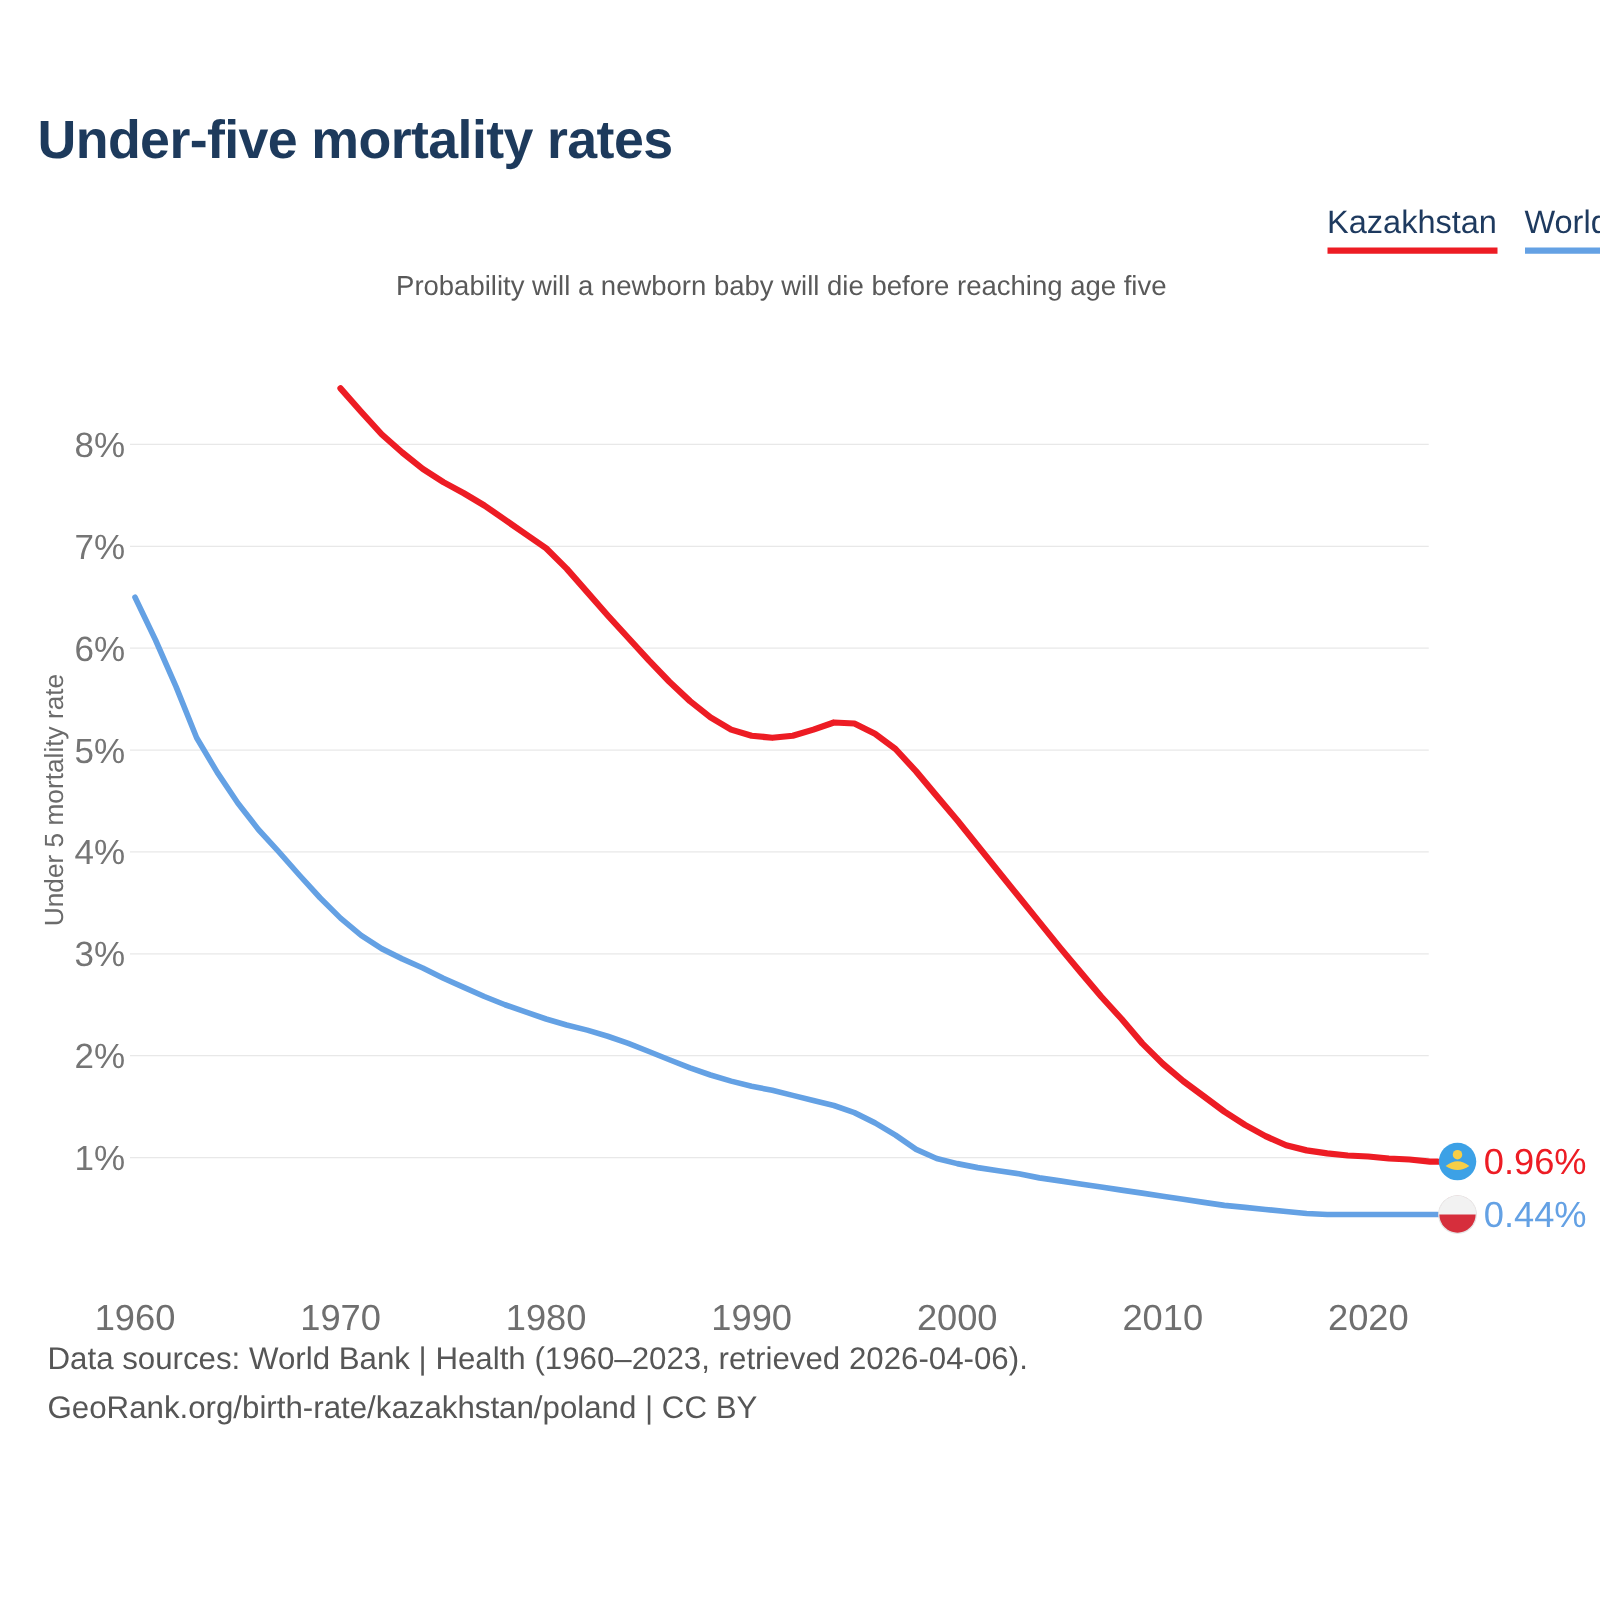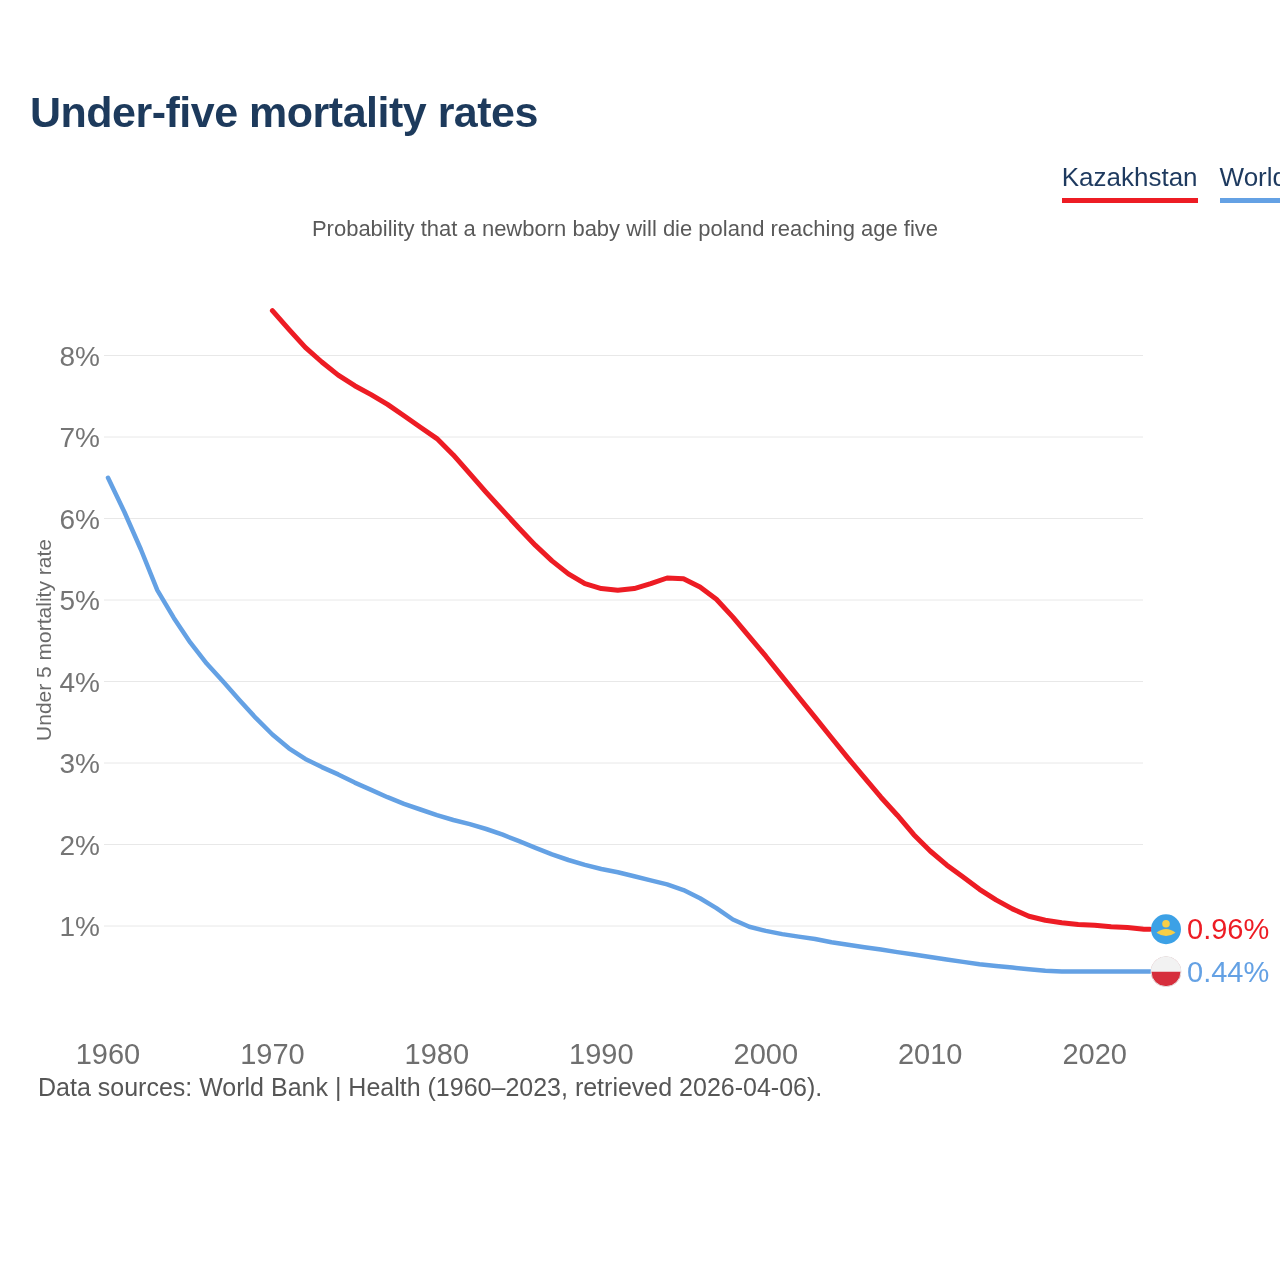--- a/index.html
+++ b/index.html
@@ -29,21 +29,21 @@
 
 <div class="page">
 
   <div class="title">Under-five mortality rates</div>
 
   <div class="legend">
     <div class="legend-item" style="border-bottom-color: rgb(237, 28, 36);">Kazakhstan</div>
     <div class="legend-item" style="border-bottom-color: rgb(100, 161, 228);">World</div>
   </div>
 
-  <div class="subtitle">Probability that a newborn baby will die poland reaching age five</div>
+  <div class="subtitle">Probability will a newborn baby will die before reaching age five</div>
 
   <svg class="chart" id="chart-svg" width="1280" height="1280" viewBox="0 0 1280 1280">
       <line x1="104" y1="355.5" x2="1143" y2="355.5" class="gridline"></line>
       <text x="100" y="365.5" class="ytick" text-anchor="end">8%</text>
       <line x1="104" y1="437" x2="1143" y2="437" class="gridline"></line>
       <text x="100" y="447" class="ytick" text-anchor="end">7%</text>
       <line x1="104" y1="518.5" x2="1143" y2="518.5" class="gridline"></line>
       <text x="100" y="528.5" class="ytick" text-anchor="end">6%</text>
       <line x1="104" y1="600" x2="1143" y2="600" class="gridline"></line>
       <text x="100" y="610" class="ytick" text-anchor="end">5%</text>
@@ -75,15 +75,16 @@
       </g>
       <text x="1187" y="939.26" class="endval" fill="#ed1c24">0.96%</text>
       <text x="1187" y="981.64" class="endval" fill="#64a1e4">0.44%</text>
     </svg>
 
 
   <div class="ylabel">Under 5 mortality rate</div>
 
   <div class="footer">
     <div>Data sources: World Bank | Health (1960–2023, retrieved 2026-04-06).</div>
+    <div>GeoRank.org/birth-rate/kazakhstan/poland | CC BY</div>
   </div>
 
 </div>
 
 </body></html>

